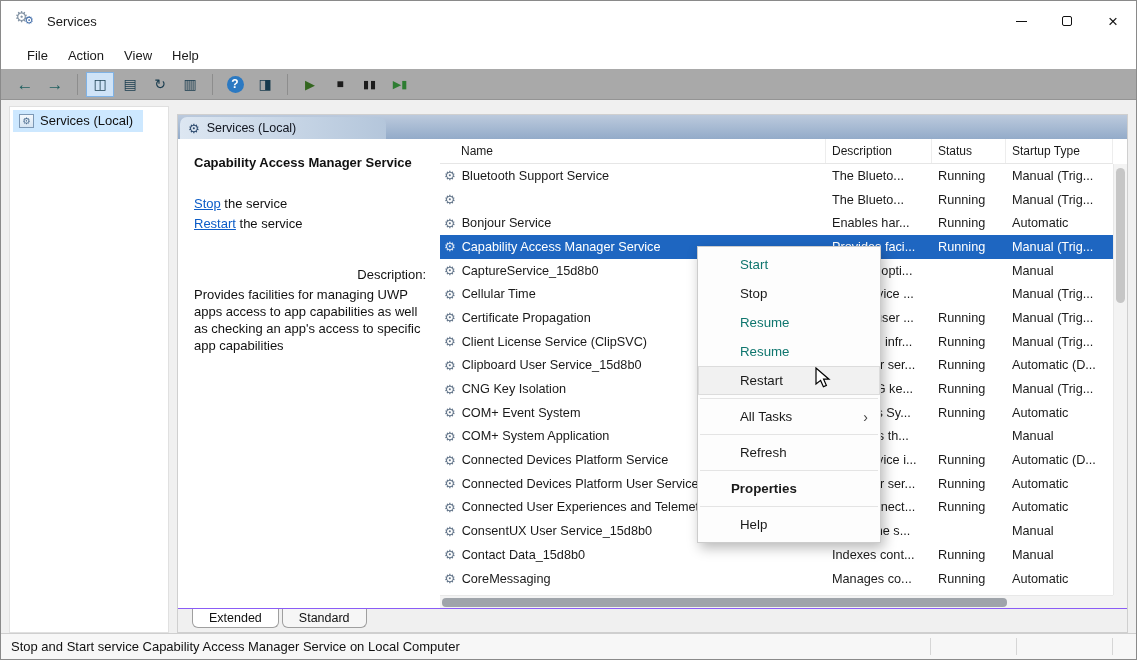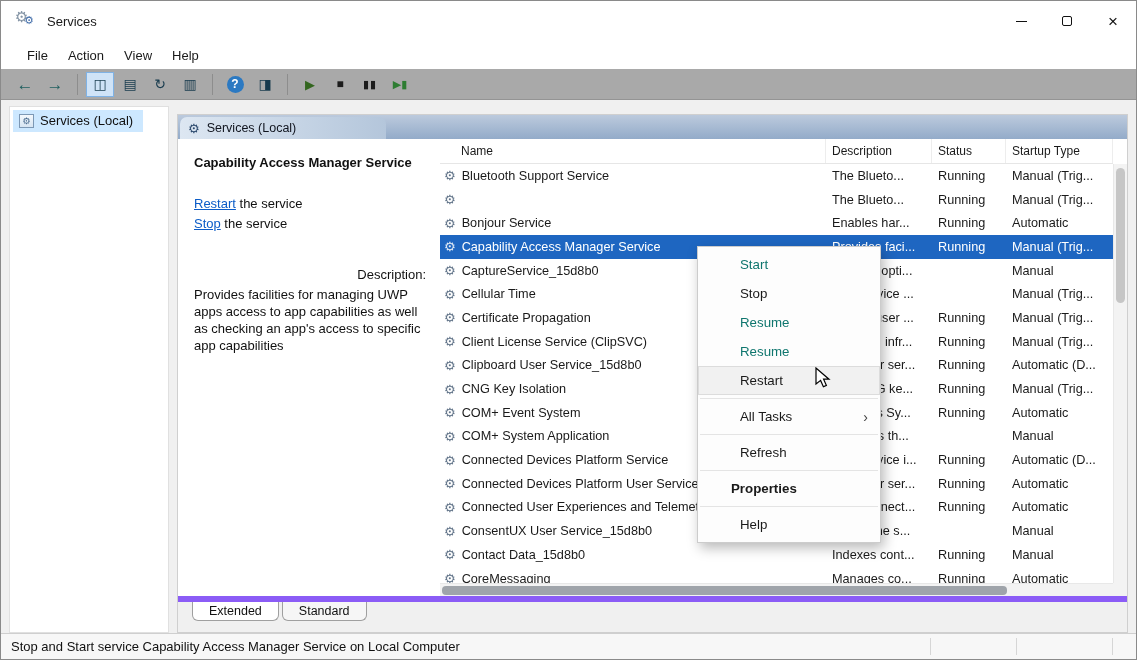--- a/index.html
+++ b/index.html
@@ -80,21 +80,21 @@
   .lrow.selected .gear { color: #dfe9f5; }
   .ntext { white-space: nowrap; overflow: hidden; }
 
   .vscroll { position: absolute; top: 25px; right: 0; bottom: 13px; width: 14px; background: #f3f3f3; border-left: 1px solid #e8e8e8; }
   .vthumb { position: absolute; top: 4px; left: 2px; width: 9px; height: 135px; background: #c6c6c6; border-radius: 5px; }
   .hscroll { position: absolute; left: 0; right: 14px; bottom: 0; height: 13px; background: #f3f3f3; border-top: 1px solid #e8e8e8; }
   .hthumb { position: absolute; left: 2px; top: 2px; height: 9px; width: 84%; background: #9fa4aa; border-radius: 4px; }
   .scroll-corner { position: absolute; right: 0; bottom: 0; width: 14px; height: 13px; background: #f3f3f3; }
 
   
-  .tabs-row { height: 36px; background: #f0f0f0; border-top: 6px solid #8b5cf6; display: flex; padding-left: 14px; flex: none; }
+  .tabs-row { height: 24px; background: #f0f0f0; border-top: 1px solid #8b5cf6; display: flex; padding-left: 14px; flex: none; }
   .tab { height: 19px; padding: 2px 16px 0; font-size: 12.5px; color: #111; background: #f6f6f6; border: 1px solid #9f9f9f; border-top: none; border-radius: 0 0 6px 6px; margin-right: 3px; }
   .tab.active { background: #fff; }
 
   
   .statusbar { height: 26px; background: #f7f7f7; border-top: 1px solid #cfcfcf; display: flex; align-items: center; padding-left: 10px; font-size: 13px; color: #111; position: relative; }
   .sb-divider { position: absolute; top: 4px; bottom: 4px; width: 1px; background: #d6d6d6; }
 
   
   .context-menu { position: absolute; left: 696px; top: 245px; width: 184px; background: #fdfdfd; border: 1px solid #cccccc; box-shadow: 3px 5px 12px rgba(0,0,0,.28); padding: 3px 0; z-index: 10; }
   .cm-item { height: 29px; display: flex; align-items: center; padding: 0 12px 0 42px; font-size: 13.3px; color: #1a1a1a; position: relative; }
@@ -193,24 +193,24 @@
         <span class="main-header-tab">
           <span class="mh-icon">⚙</span>
           <span>Services (Local)</span>
         </span>
       </div>
 
       <div class="main-body">
         <div class="detail-pane">
           <div class="detail-title">Capability Access Manager Service</div>
           <div class="detail-line">
-            <a class="link">Restart</a><span> the service</span>
+            <a class="link">Stop</a><span> the service</span>
           </div>
           <div class="detail-line">
-            <a class="link">Stop</a><span> the service</span>
+            <a class="link">Restart</a><span> the service</span>
           </div>
           <div class="desc-label">Description:</div>
           <div class="desc-text">Provides facilities for managing UWP apps access to app capabilities as well as checking an app's access to specific app capabilities</div>
         </div>
 
         <div class="list-pane">
           <div class="list-header">
               <div class="hcell first">Name</div>
               <div class="hcell">Description</div>
               <div class="hcell">Status</div>

